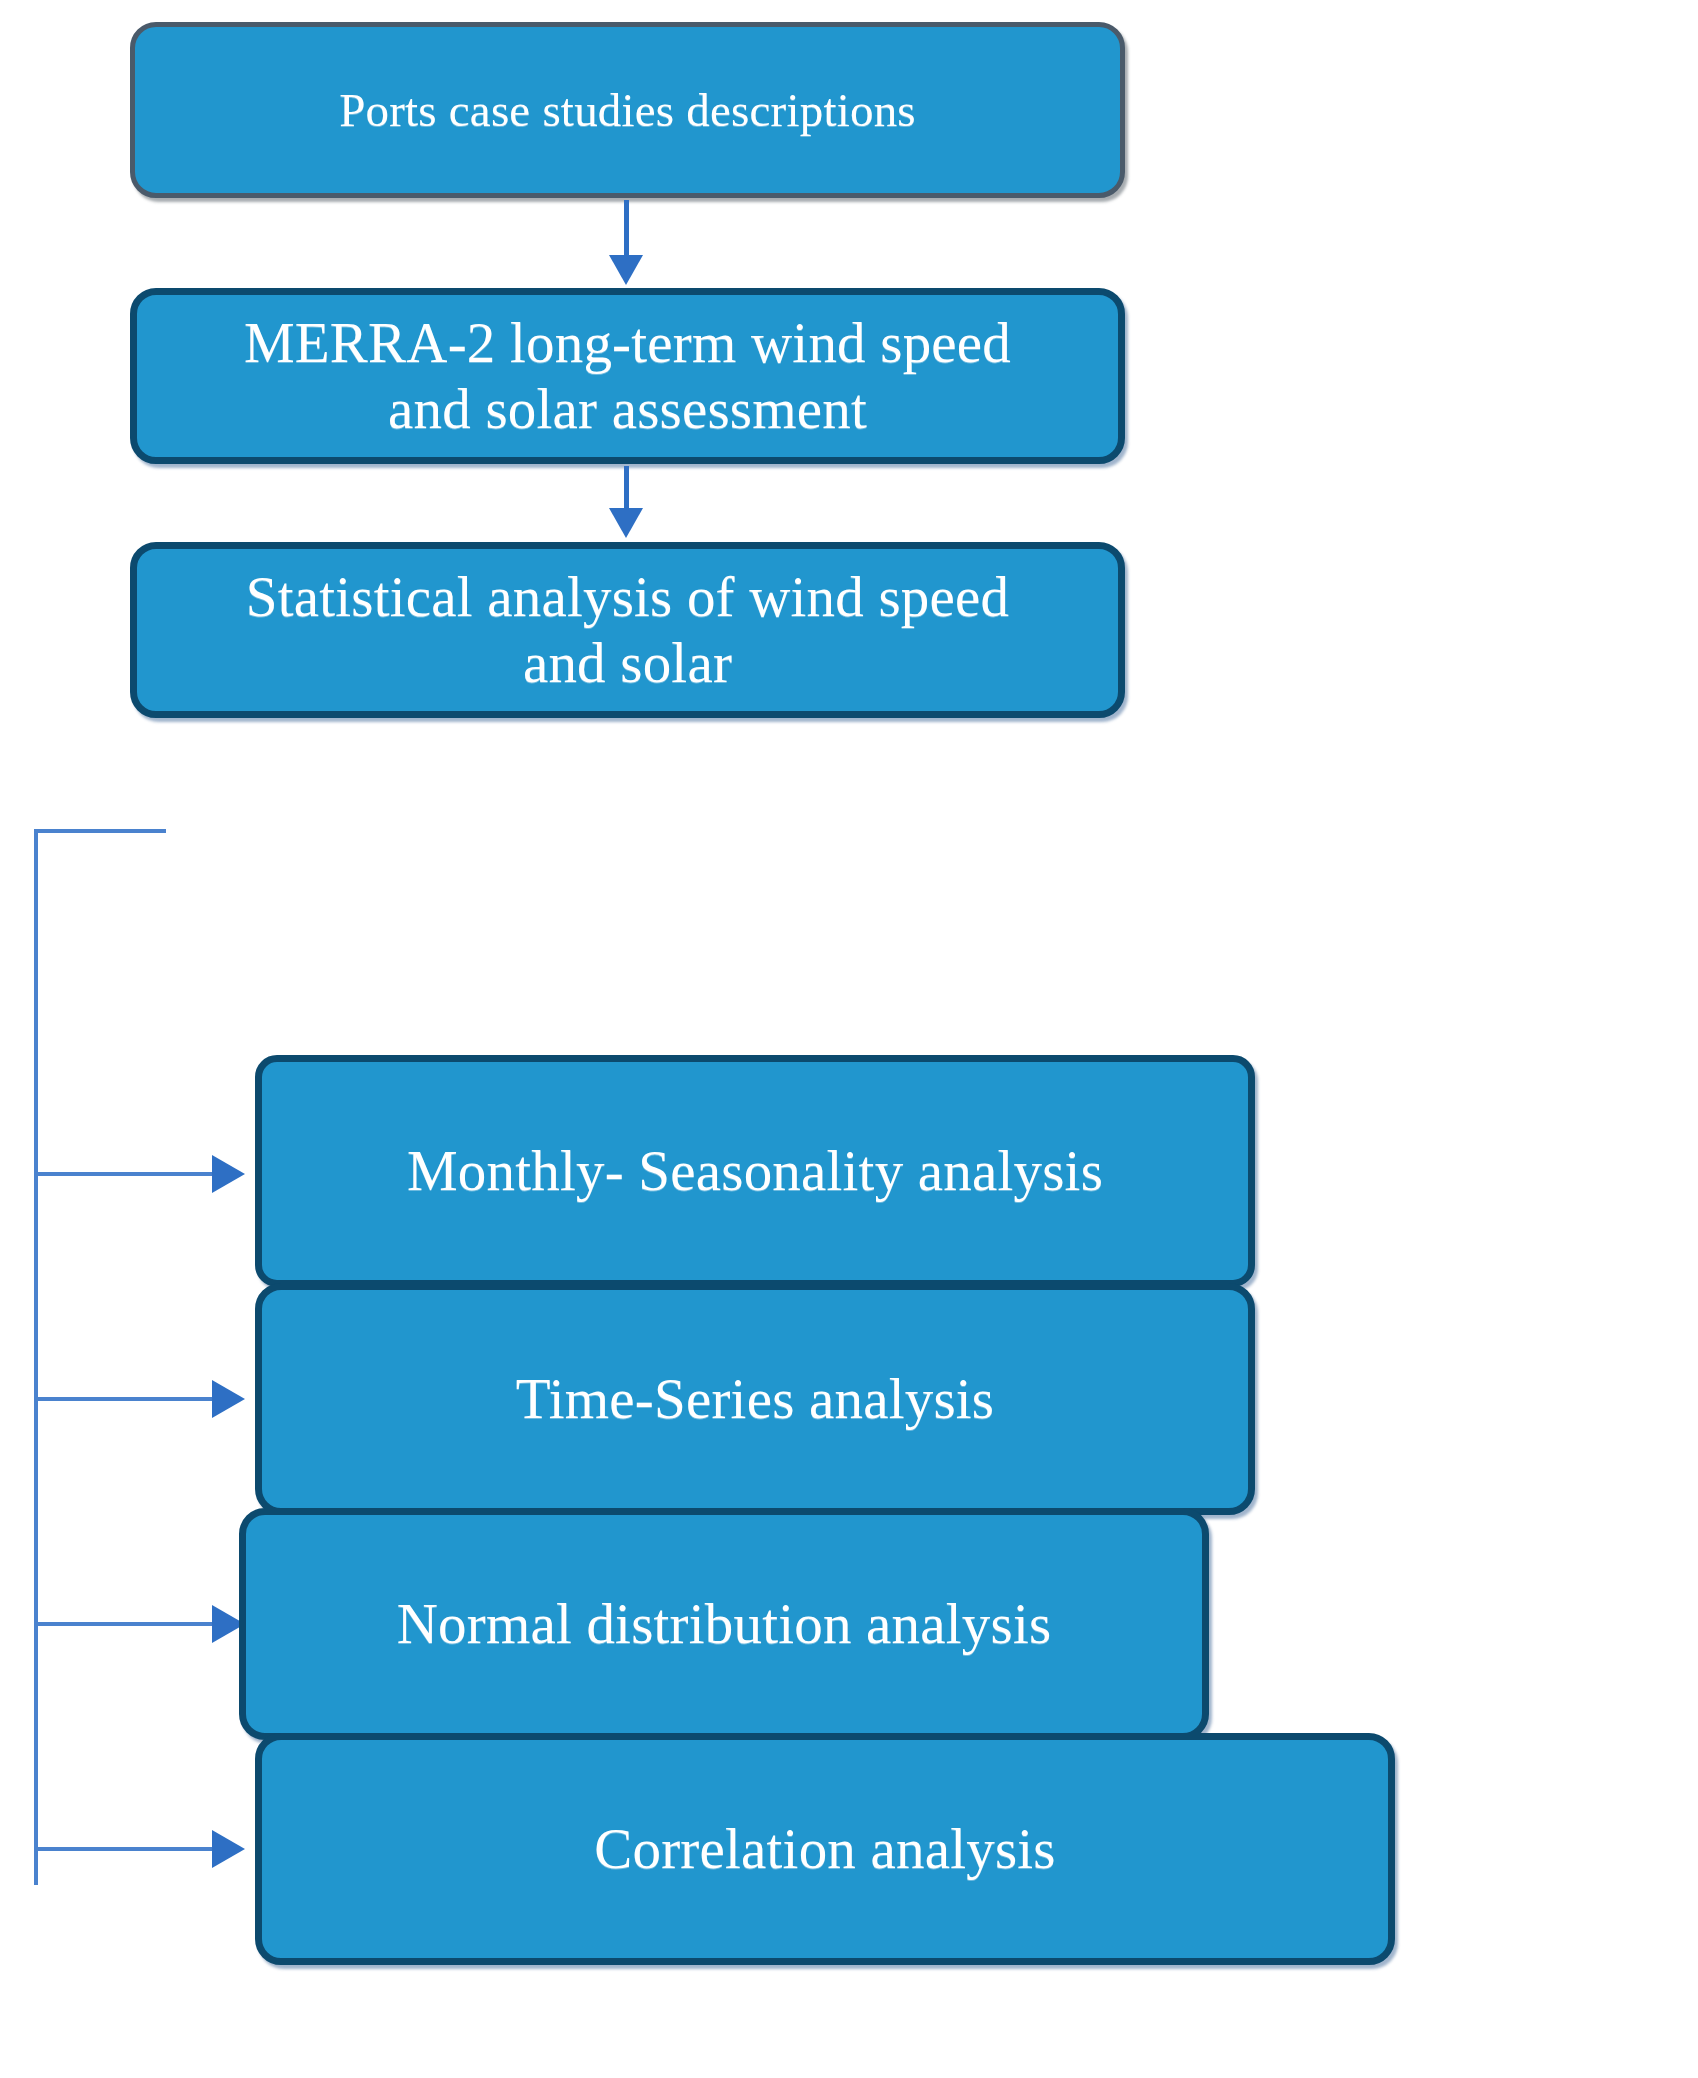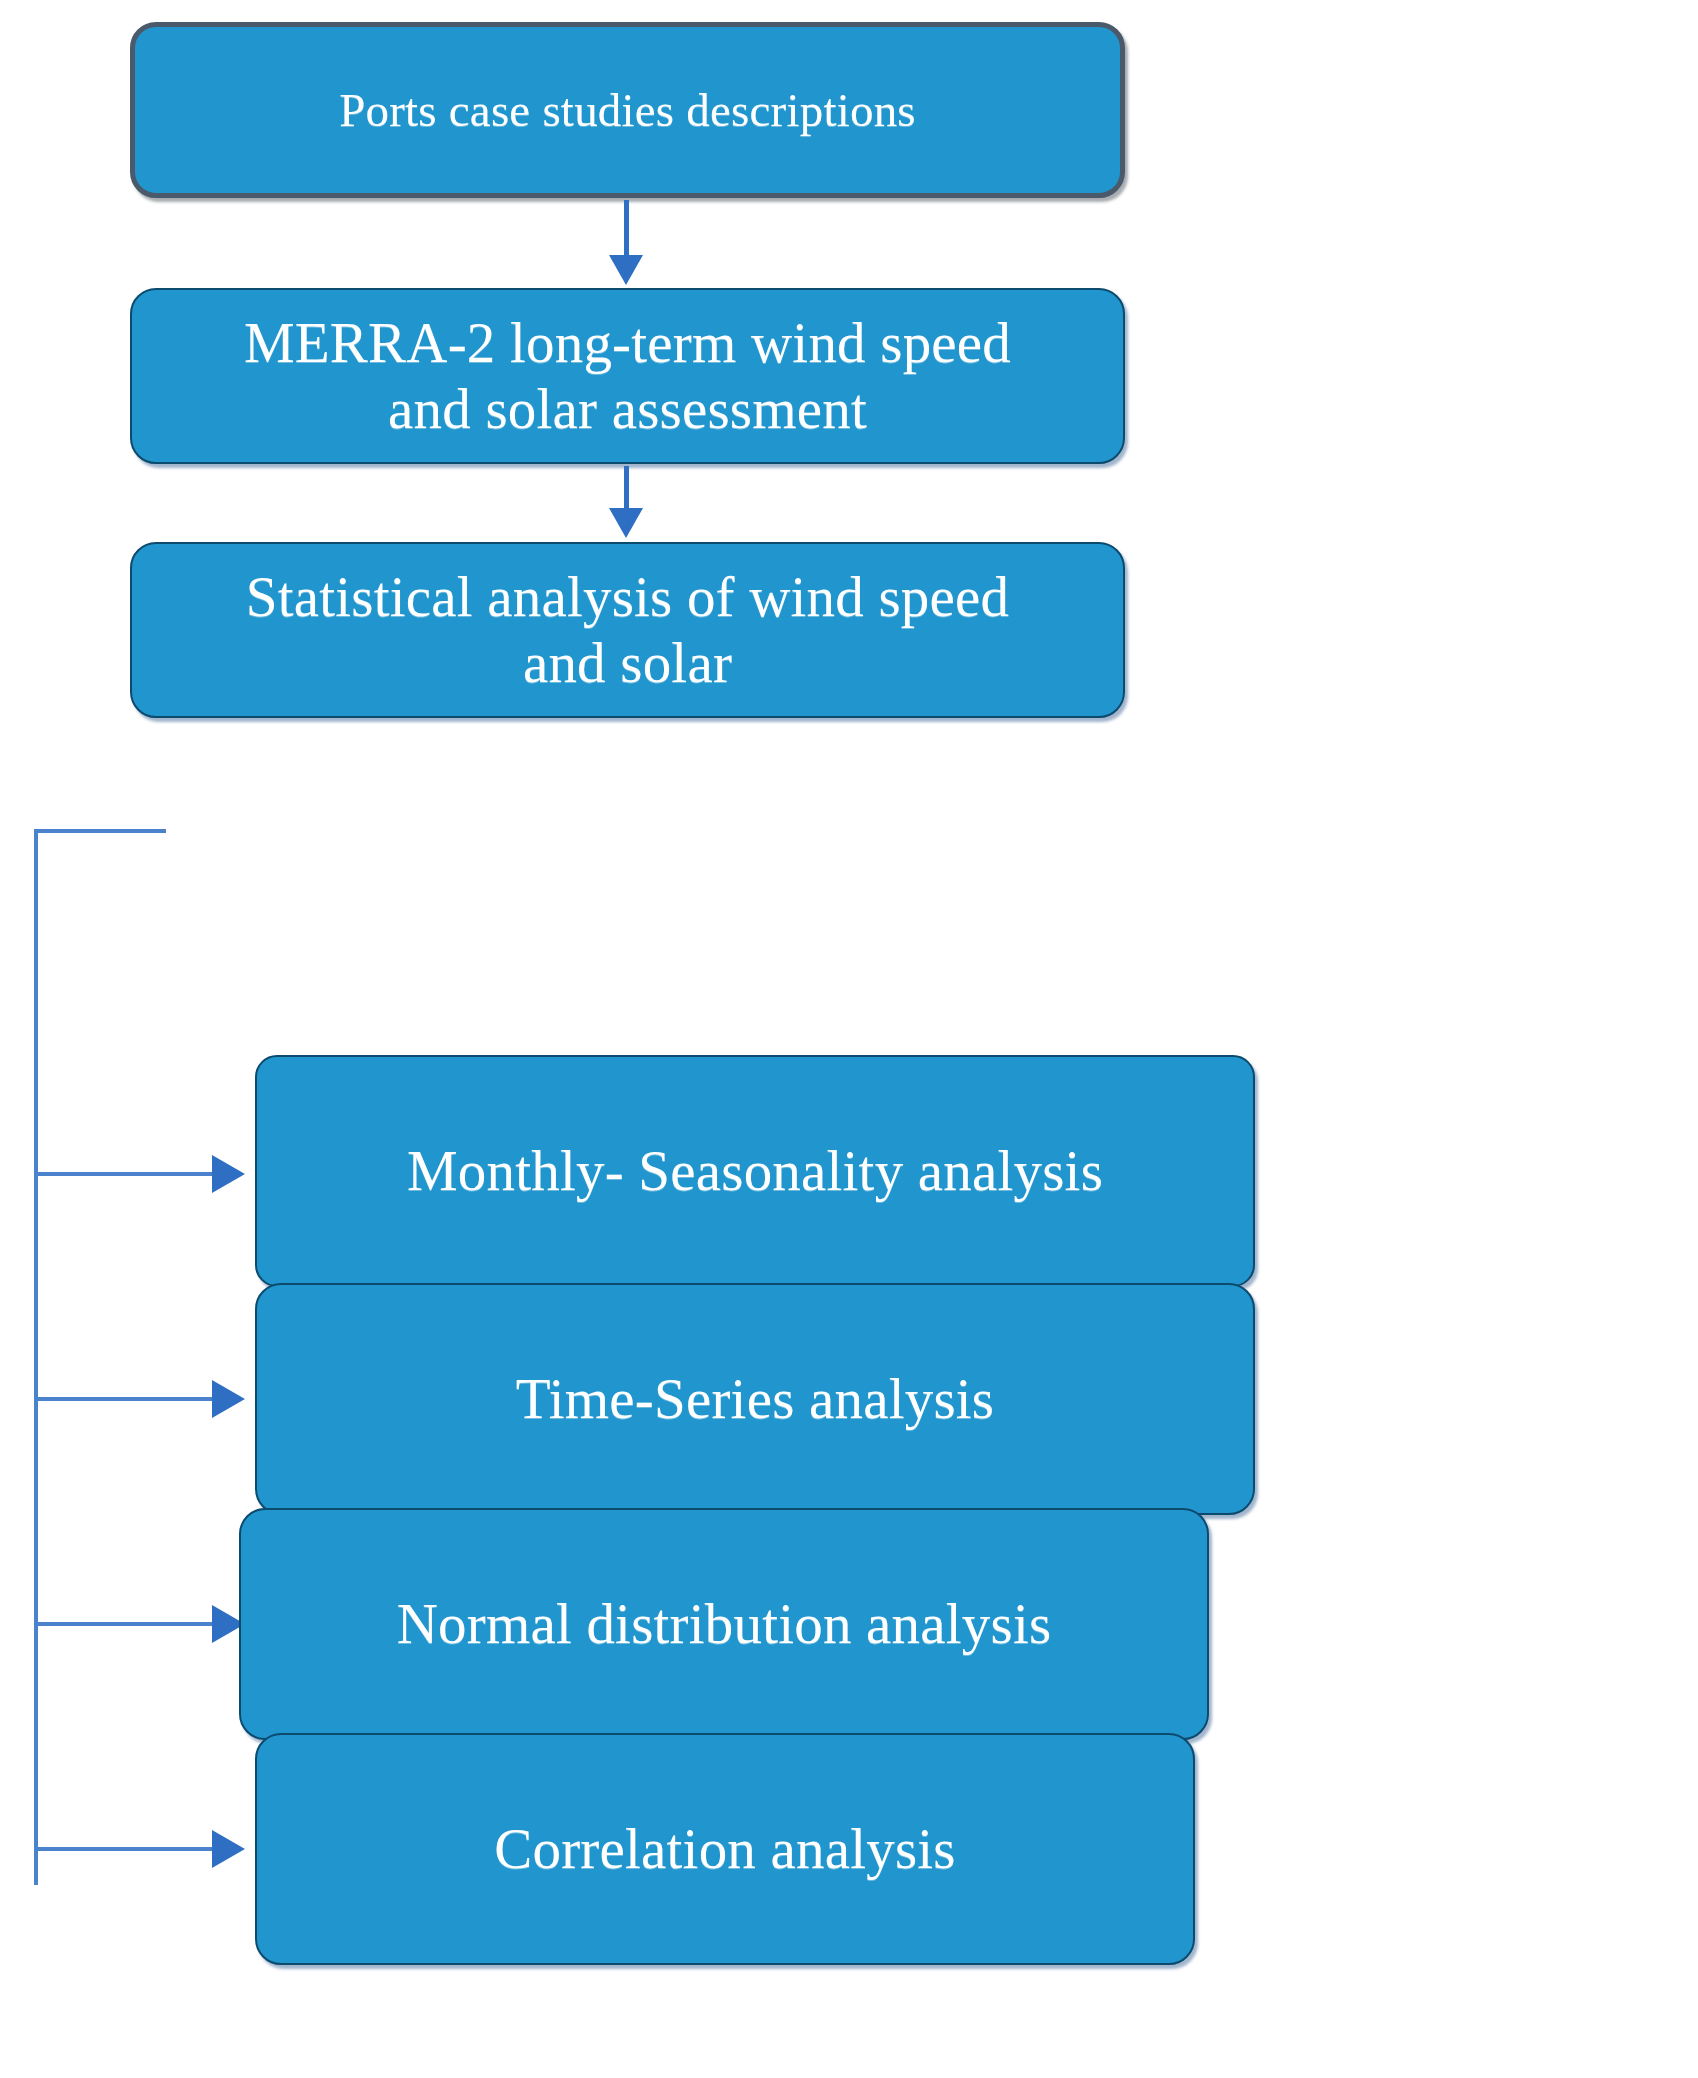--- a/index.html
+++ b/index.html
@@ -34,21 +34,21 @@
     padding: 0 26px;
     white-space: pre-line;
   }
   
   .node.top-node {
     border: 5px solid #4A5A6A;
     box-shadow: 3px 4px 3px rgba(60,70,80,0.45);
   }
   
   .node.blue-node {
-    border: 2px solid #0c4a6e;
+    border: 7px solid #0c4a6e;
     box-shadow: 3px 4px 3px rgba(20,70,130,0.40);
   }
 
   
   .vline {
     position: absolute;
     background: #2E6FC4;
   }
   .hline {
     position: absolute;
@@ -117,17 +117,17 @@
   </div>
 
   <div class="node blue-node" style="left:255px; top:1283px; width:1000px; height:232px; font-size:57px;">
     <span class="lbl">Time-Series analysis</span>
   </div>
 
   <div class="node blue-node" style="left:239px; top:1508px; width:970px; height:232px; font-size:57px;">
     <span class="lbl">Normal distribution analysis</span>
   </div>
 
-  <div class="node blue-node" style="left:255px; top:1733px; width:940px; height:232px; font-size:57px;">
+  <div class="node blue-node" style="left:255px; top:1733px; width:1140px; height:232px; font-size:57px;">
     <span class="lbl">Correlation analysis</span>
   </div>
 
 </div>
 
 </body></html>

